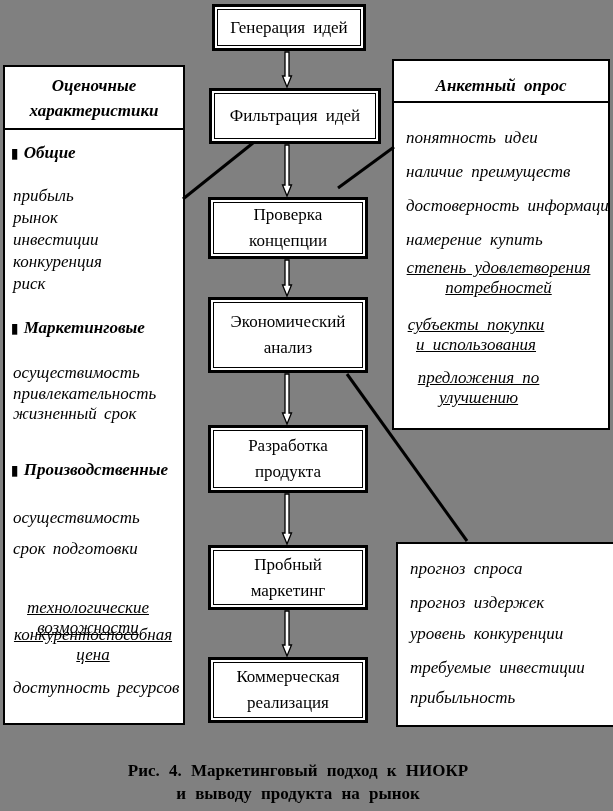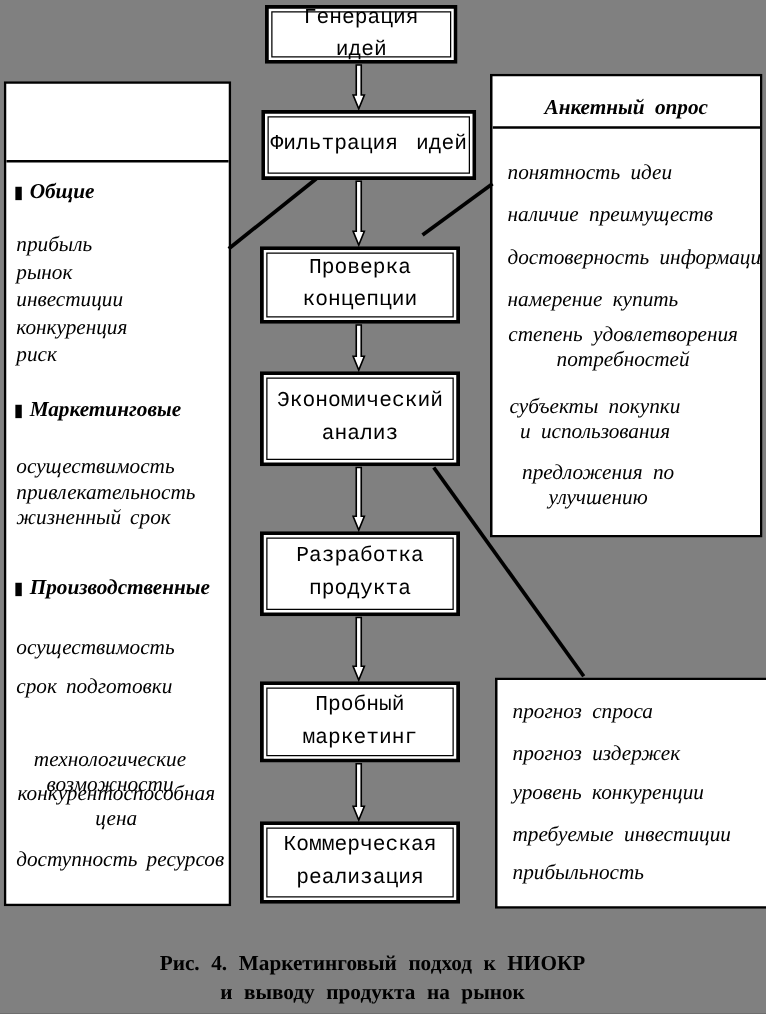--- a/index.html
+++ b/index.html
@@ -1,21 +1,21 @@
 <!DOCTYPE html>
 <html><head>
 <meta charset="utf-8">
 <style>
   html,body{margin:0;padding:0;background:#555;}
   .stage{
     position:relative;width:613px;height:811px;background:#808080;
     font-family:"Liberation Serif","DejaVu Serif",serif;color:#000;overflow:hidden;
   }
   
-  .fbox{position:absolute;background:#fff;border:3px solid #000;box-sizing:border-box;font-family:Liberation Mono, monospace;}
+  .fbox{position:absolute;background:#fff;border:3px solid #000;box-sizing:border-box;}
   .fbox-inner{
     position:absolute;left:2px;right:2px;top:2px;bottom:2px;border:1px solid #000;
     display:flex;flex-direction:column;align-items:center;justify-content:center;
     font-size:17px;line-height:26px;text-align:center;word-spacing:4px;
   }
   
   .panel{position:absolute;background:#fff;border:2px solid #000;box-sizing:border-box;overflow:hidden;}
   .panel-title{
     position:absolute;left:0;right:0;text-align:center;
     font-weight:bold;font-style:italic;font-size:17px;line-height:25px;word-spacing:4px;
@@ -23,37 +23,41 @@
   .divider{position:absolute;left:0;right:0;height:2px;background:#000;}
   .pheading{
     position:absolute;left:6px;font-weight:bold;font-style:italic;font-size:17px;
     line-height:20px;white-space:nowrap;word-spacing:3px;
   }
   .pheading .blt{font-family:"DejaVu Sans",sans-serif;font-style:normal;font-size:14px;margin-right:5px;}
   .pitem{
     position:absolute;left:8px;font-style:italic;font-size:17px;line-height:21px;
     white-space:nowrap;word-spacing:3px;text-align:center;
   }
-  .pitem.wrap{white-space:normal;line-height:20px;}
+  .pitem.wrap{white-space:normal;line-height:20px;text-decoration:underline;}
   .rt .pitem{left:12px;word-spacing:4px;}
   .rb .pitem{left:12px;word-spacing:4px;}
   
   .caption{
     position:absolute;left:0;top:759px;width:596px;text-align:center;
     font-weight:bold;font-size:17px;line-height:23px;word-spacing:5px;
   }
   
   .overlay{position:absolute;left:0;top:0;pointer-events:none;}
 </style>
 </head>
 <body>
 
 <div class="stage">
 
   <div class="panel" style="left:3px;top:65px;width:182px;height:660px">
+    <div class="panel-title" style="top:6px">
+      <div>Оценочные</div>
+      <div>характеристики</div>
+    </div>
     <div class="divider" style="top:61px"></div>
 
     <div class="pheading" style="top:76px">
       <span class="blt">▮</span><span>Общие</span>
     </div>
     <div class="pitem" style="top:118px">прибыль</div>
     <div class="pitem" style="top:140px">рынок</div>
     <div class="pitem" style="top:162px">инвестиции</div>
     <div class="pitem" style="top:184px">конкуренция</div>
     <div class="pitem" style="top:206px">риск</div>

